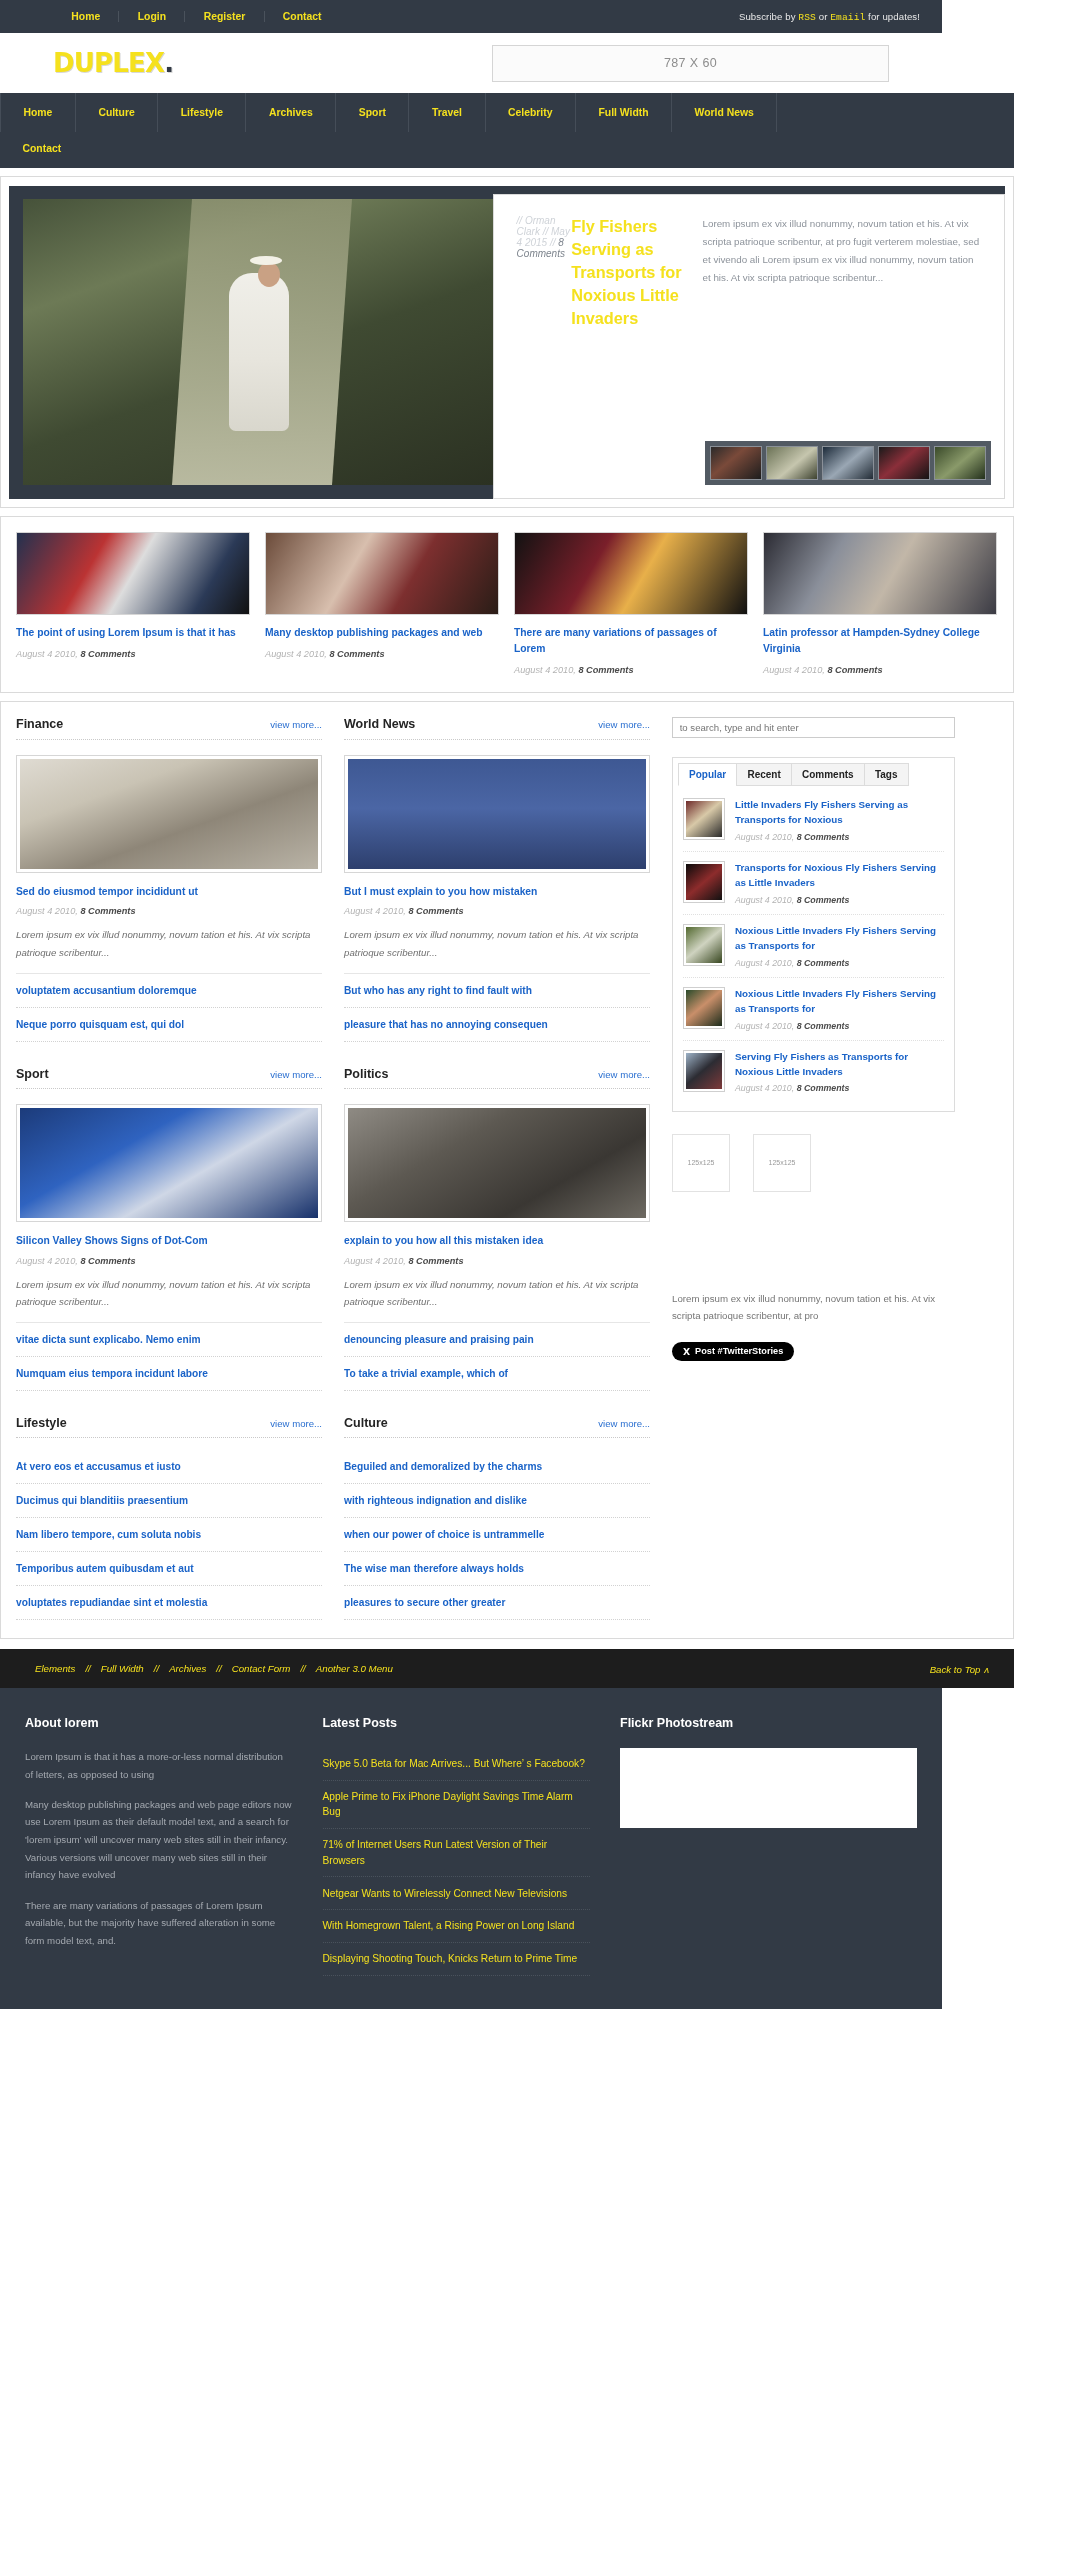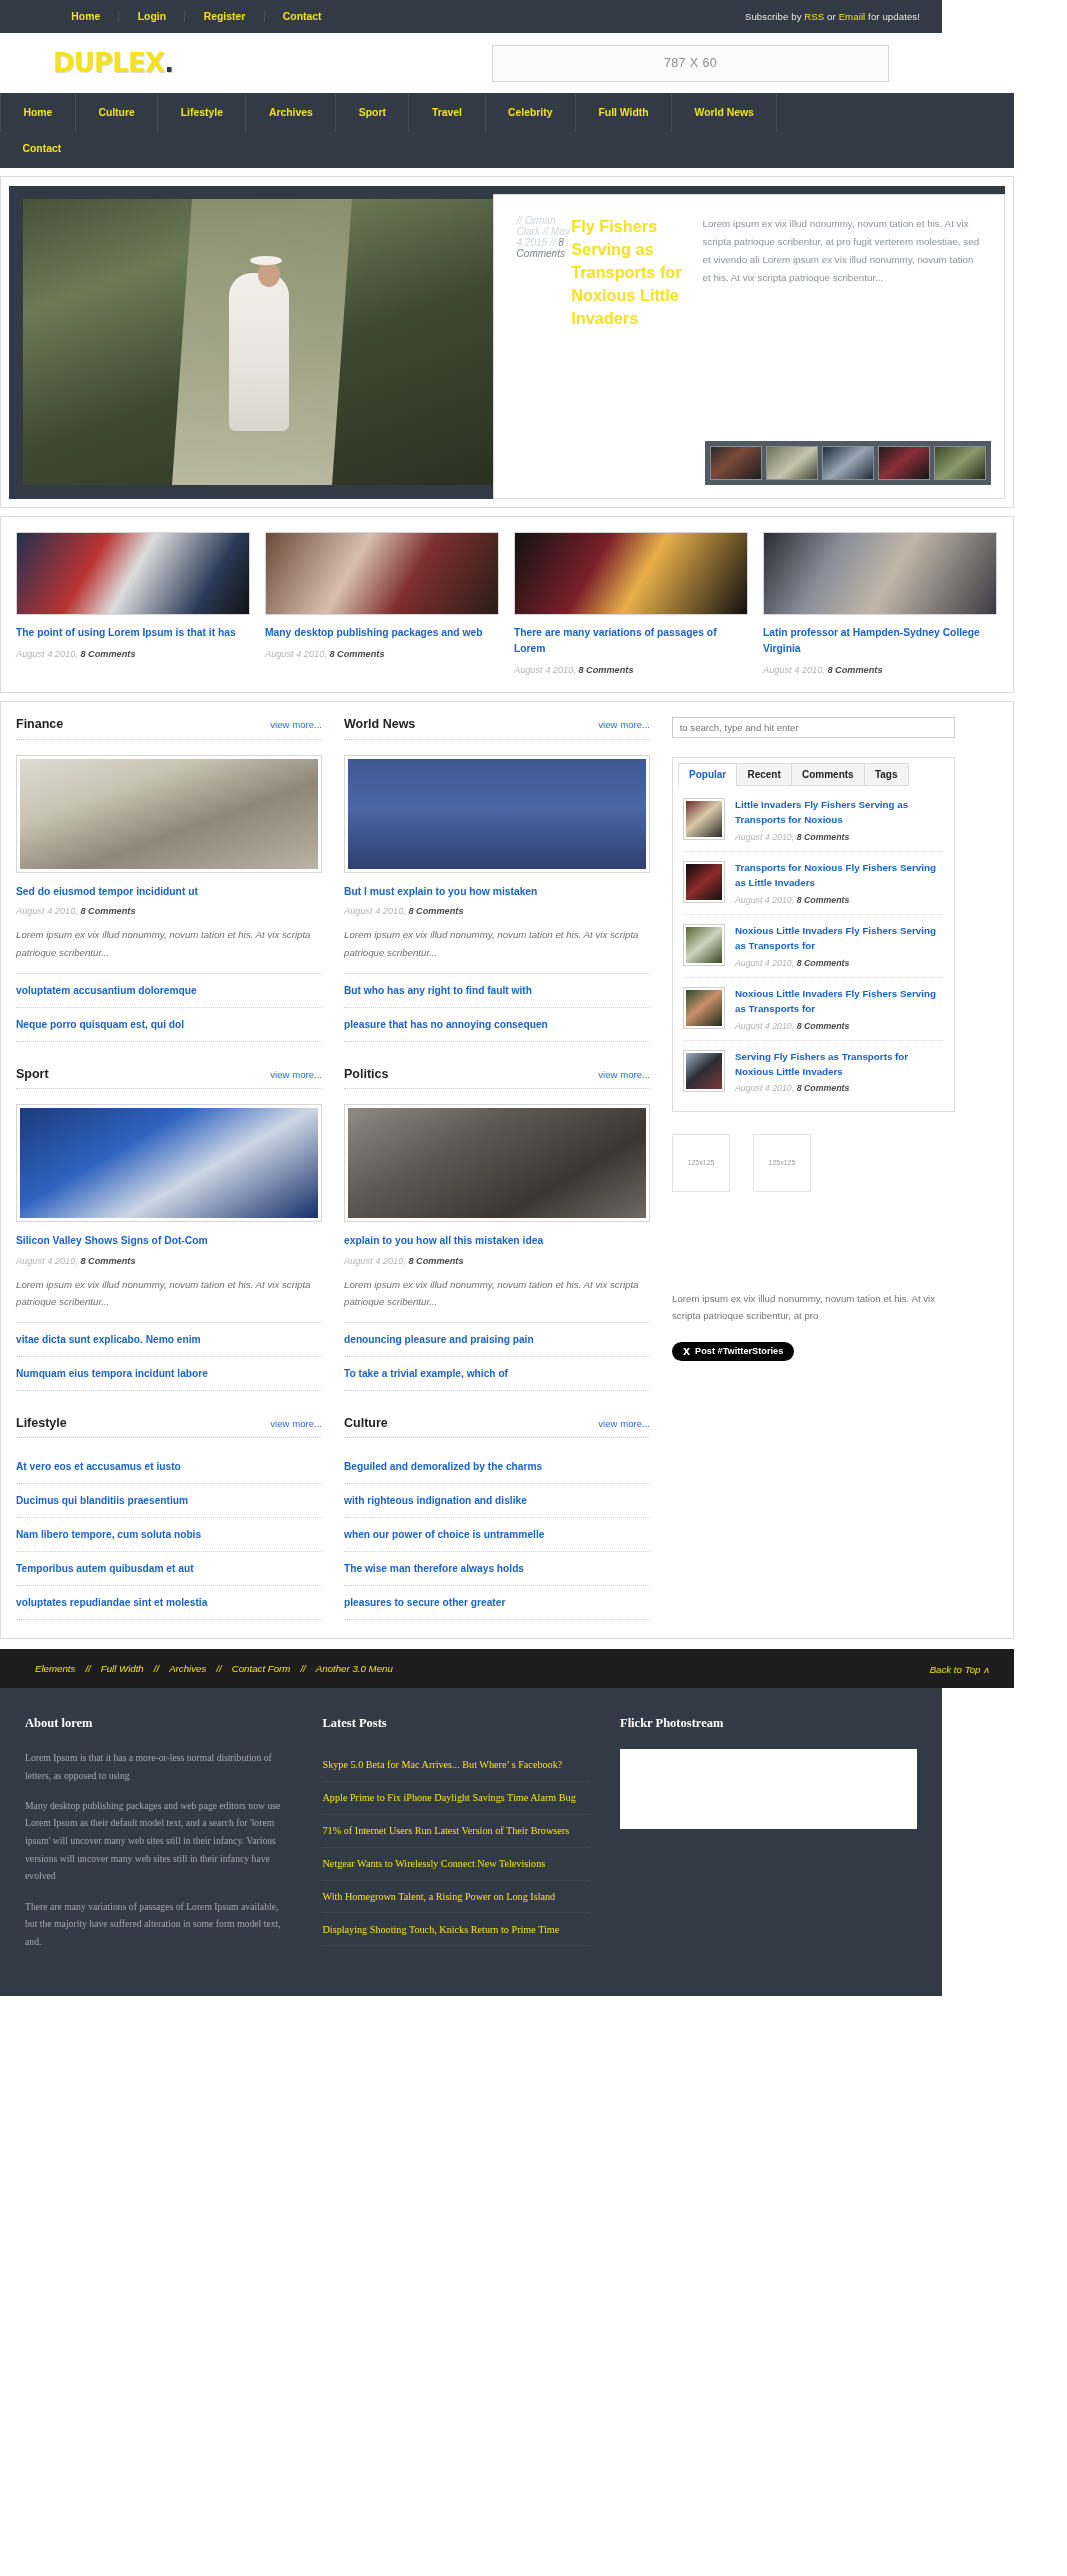--- a/index.html
+++ b/index.html
@@ -31,21 +31,21 @@
     line-height:11.7px;
     display:block;
     border-right:0.8px solid #4a525c;
   }
   .topnav a:last-child{ border-right:none; }
   .subscribe{
     color:#e8e8e8;
     font-size:9.6px;
     letter-spacing:0.1px;
   }
-  .subscribe b{ color:#f5e11e; font-weight:normal; }
+  .subscribe b{ color:#f5e11e; font-weight:normal;font-family:Liberation Mono, monospace; }
 
   
   .header{
     height:60px;
     display:flex;
     align-items:center;
     justify-content:space-between;
     padding:0 53px;
     background:#fff;
     border-radius:20px;
@@ -376,21 +376,20 @@
   }
   .footnav .sep{ color:#f5e11e; font-size:9.7px; font-style:italic; }
   .backtop{ color:#f5e11e; font-size:9.7px; font-style:italic; }
 
   
   .footer{
     background:#323a45;
     padding:28px 25px 33px;
     display:flex;
     gap:30px;
-    font-family:Liberation Serif, serif;
   }
   .footer h3{
     color:#ffffff;
     font-size:12.5px;
     font-weight:bold;
     margin-bottom:18.3px;
   }
   .fcol1{ width:296px; }
   .fcol1 p{
     color:#a4a9b0;

